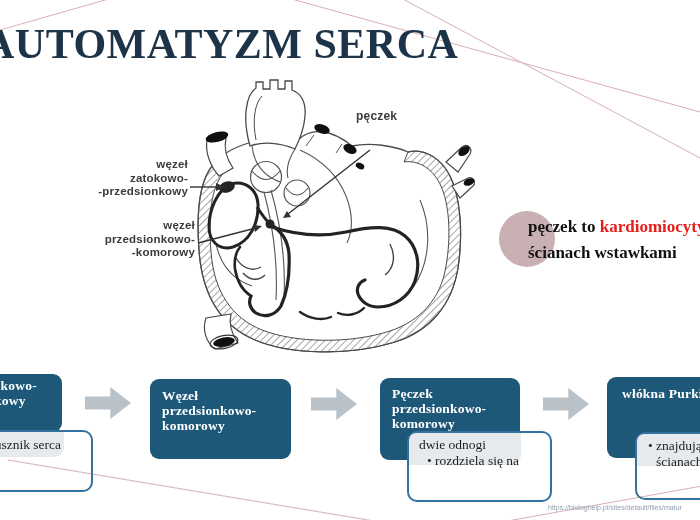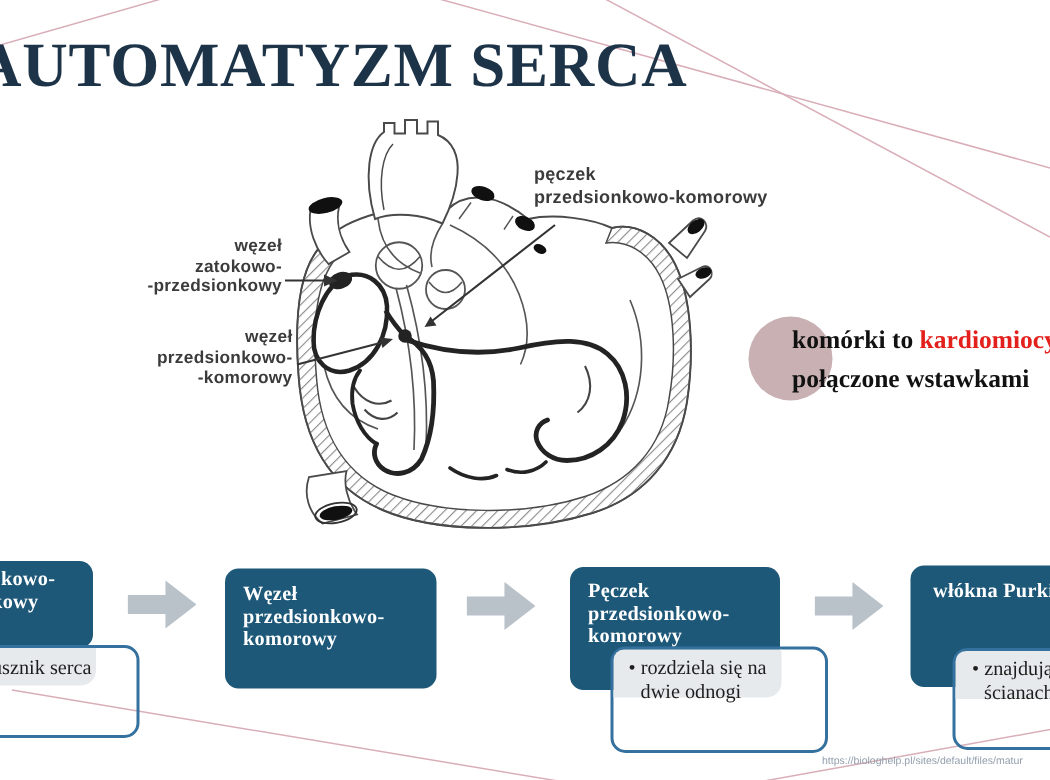--- a/index.html
+++ b/index.html
@@ -166,27 +166,26 @@
     <span>zatokowo-</span>
     <span>-przedsionkowy</span>
   </div>
   <div class="hlabel" id="label-av">
     <span>węzeł</span>
     <span>przedsionkowo-</span>
     <span>-komorowy</span>
   </div>
   <div class="hlabel" id="label-his">
     <span>pęczek</span>
-    <span>przedsionkowo-komorowy</span>
   </div>
 
   <div class="note-circle"></div>
   <div class="note">
-    <div><span>komórki to </span><span class="hl">kardiomiocyty</span></div>
-    <div><span>połączone wstawkami</span></div>
+    <div><span>pęczek to </span><span class="hl">kardiomiocyty</span></div>
+    <div><span>ścianach wstawkami</span></div>
   </div>
 
   <div class="fbox" id="fbox1">
     <span>Węzeł zatokowo-</span>
     <span>przedsionkowy</span>
   </div>
   <div class="subbox" id="sub1">
     <div class="shade"></div>
     <div class="subtext">
       <span>• rozrusznik serca</span>
@@ -204,22 +203,22 @@
   <div class="arrow" id="arrow2"></div>
 
   <div class="fbox" id="fbox3">
     <span>Pęczek</span>
     <span>przedsionkowo-</span>
     <span>komorowy</span>
   </div>
   <div class="subbox" id="sub3">
     <div class="shade"></div>
     <div class="subtext">
+      <span>dwie odnogi</span>
       <span>• rozdziela się na</span>
-      <span>dwie odnogi</span>
     </div>
   </div>
 
   <div class="arrow" id="arrow3"></div>
 
   <div class="fbox" id="fbox4">
     <span>włókna Purkiniego</span>
   </div>
   <div class="subbox" id="sub4">
     <div class="shade"></div>

